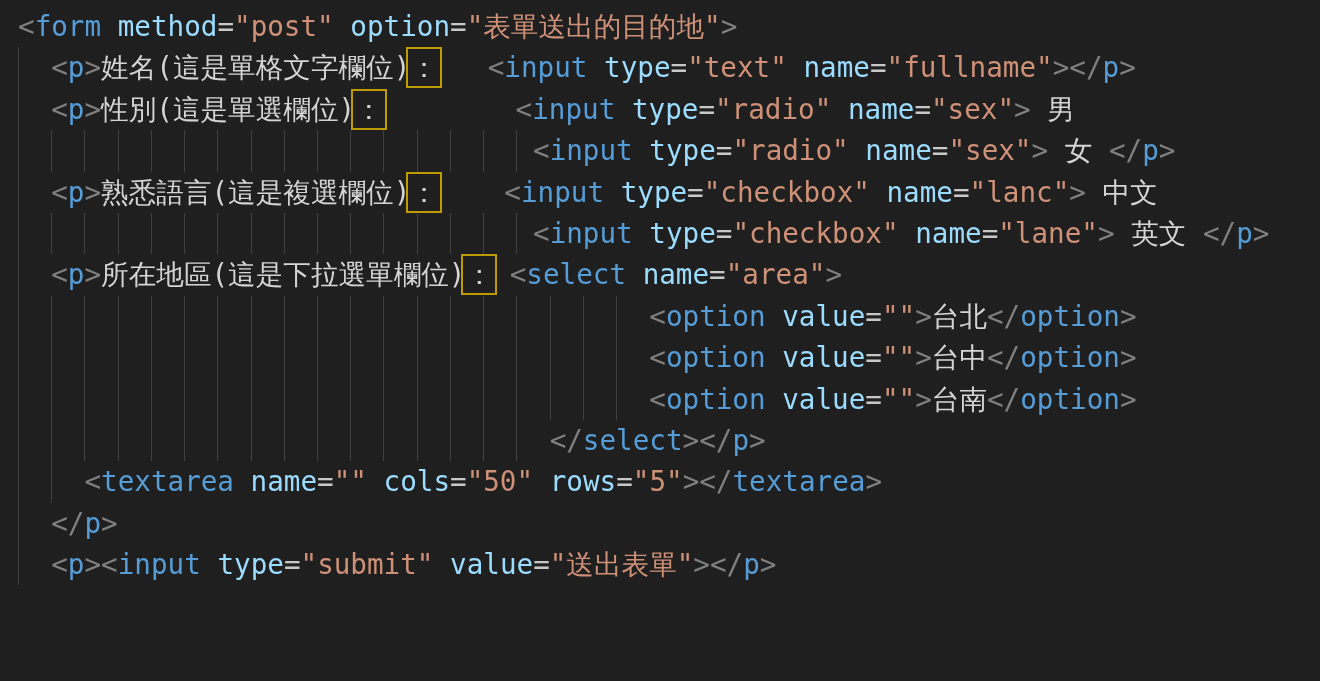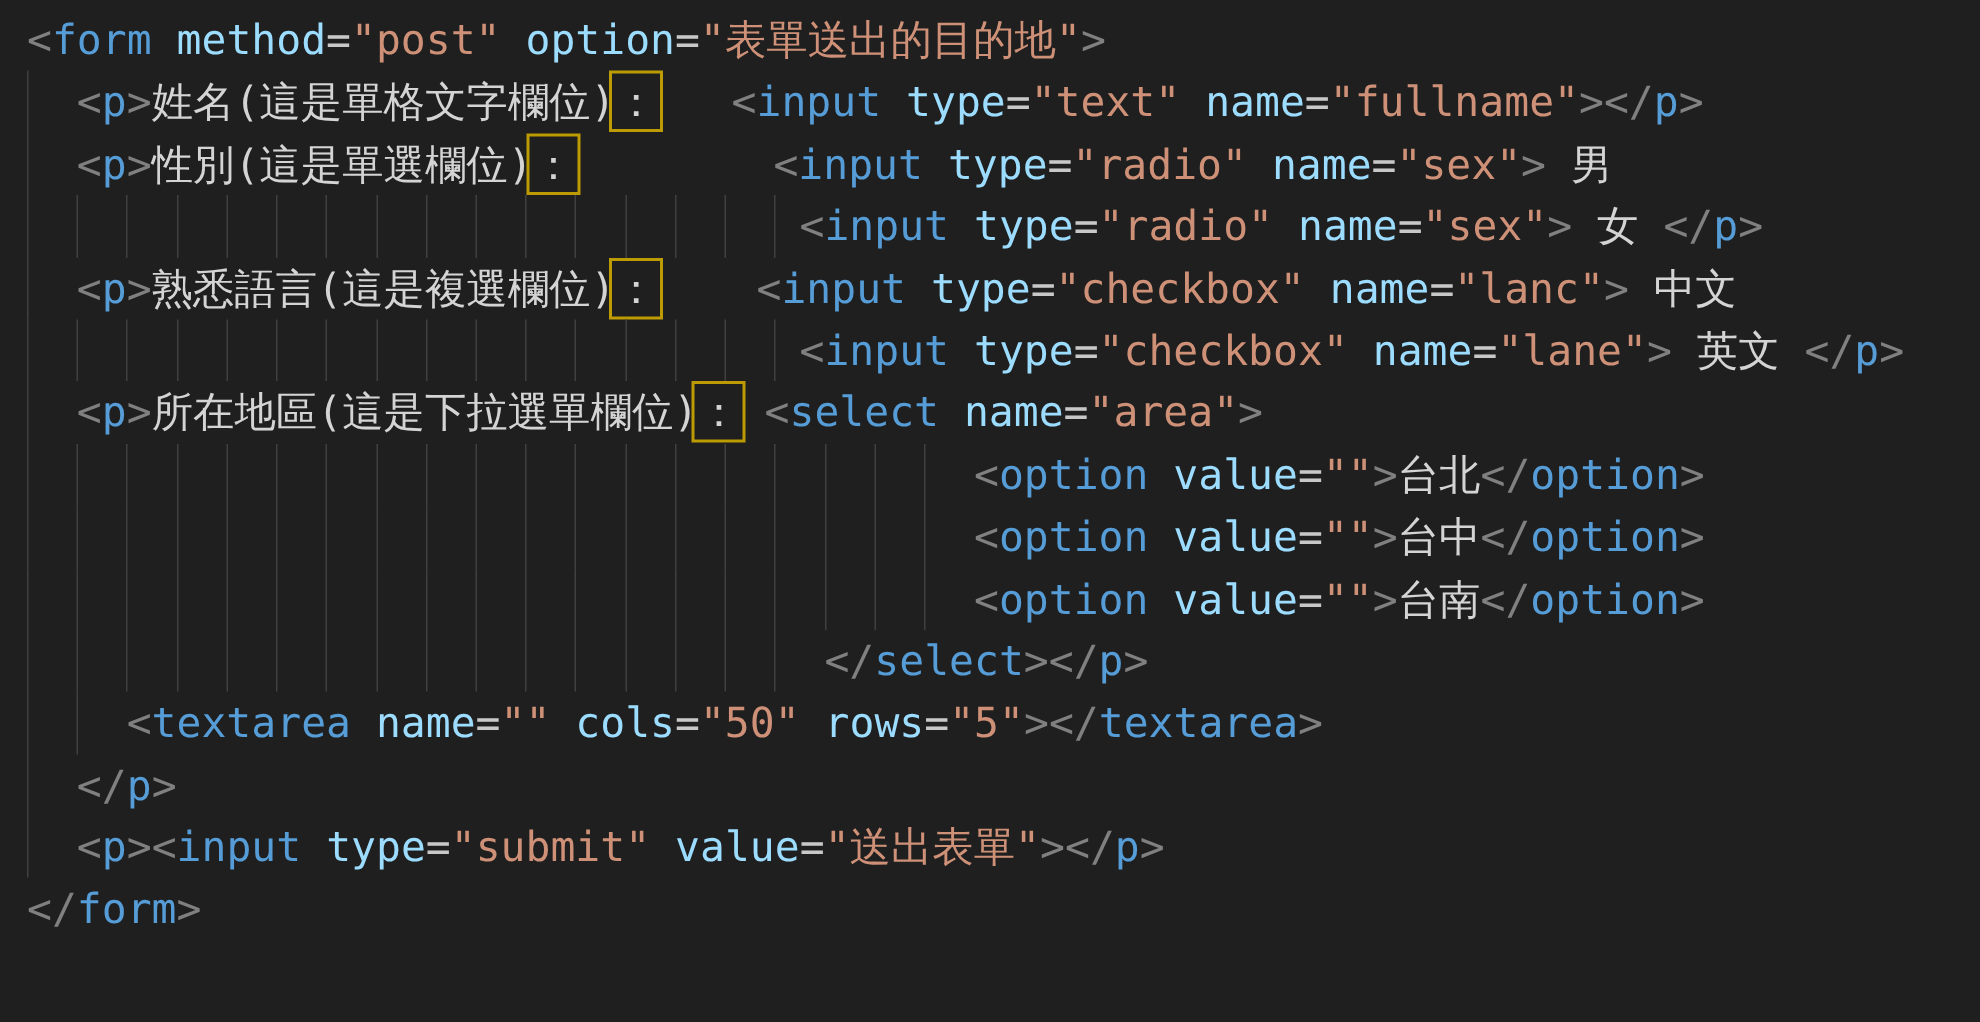--- a/index.html
+++ b/index.html
@@ -56,14 +56,13 @@
     <div class="line"><span class="guide" style="left: 0ch;"></span>  <span class="tk-p">&lt;</span><span class="tk-t">p</span><span class="tk-p">&gt;</span><span class="tk-x">熟悉語言(這是複選欄位)</span><span class="tk-b">：</span><span class="tk-x">    </span><span class="tk-p">&lt;</span><span class="tk-t">input</span><span class="tk-x"> </span><span class="tk-a">type</span><span class="tk-e">=</span><span class="tk-s">"checkbox"</span><span class="tk-x"> </span><span class="tk-a">name</span><span class="tk-e">=</span><span class="tk-s">"lanc"</span><span class="tk-p">&gt;</span><span class="tk-x"> 中文</span></div>
     <div class="line"><span class="guide" style="left: 0ch;"></span><span class="guide" style="left: 2ch;"></span><span class="guide" style="left: 4ch;"></span><span class="guide" style="left: 6ch;"></span><span class="guide" style="left: 8ch;"></span><span class="guide" style="left: 10ch;"></span><span class="guide" style="left: 12ch;"></span><span class="guide" style="left: 14ch;"></span><span class="guide" style="left: 16ch;"></span><span class="guide" style="left: 18ch;"></span><span class="guide" style="left: 20ch;"></span><span class="guide" style="left: 22ch;"></span><span class="guide" style="left: 24ch;"></span><span class="guide" style="left: 26ch;"></span><span class="guide" style="left: 28ch;"></span><span class="guide" style="left: 30ch;"></span>                               <span class="tk-p">&lt;</span><span class="tk-t">input</span><span class="tk-x"> </span><span class="tk-a">type</span><span class="tk-e">=</span><span class="tk-s">"checkbox"</span><span class="tk-x"> </span><span class="tk-a">name</span><span class="tk-e">=</span><span class="tk-s">"lane"</span><span class="tk-p">&gt;</span><span class="tk-x"> 英文 </span><span class="tk-p">&lt;/</span><span class="tk-t">p</span><span class="tk-p">&gt;</span></div>
     <div class="line"><span class="guide" style="left: 0ch;"></span>  <span class="tk-p">&lt;</span><span class="tk-t">p</span><span class="tk-p">&gt;</span><span class="tk-x">所在地區(這是下拉選單欄位)</span><span class="tk-b">：</span><span class="tk-x"> </span><span class="tk-p">&lt;</span><span class="tk-t">select</span><span class="tk-x"> </span><span class="tk-a">name</span><span class="tk-e">=</span><span class="tk-s">"area"</span><span class="tk-p">&gt;</span></div>
     <div class="line"><span class="guide" style="left: 0ch;"></span><span class="guide" style="left: 2ch;"></span><span class="guide" style="left: 4ch;"></span><span class="guide" style="left: 6ch;"></span><span class="guide" style="left: 8ch;"></span><span class="guide" style="left: 10ch;"></span><span class="guide" style="left: 12ch;"></span><span class="guide" style="left: 14ch;"></span><span class="guide" style="left: 16ch;"></span><span class="guide" style="left: 18ch;"></span><span class="guide" style="left: 20ch;"></span><span class="guide" style="left: 22ch;"></span><span class="guide" style="left: 24ch;"></span><span class="guide" style="left: 26ch;"></span><span class="guide" style="left: 28ch;"></span><span class="guide" style="left: 30ch;"></span><span class="guide" style="left: 32ch;"></span><span class="guide" style="left: 34ch;"></span><span class="guide" style="left: 36ch;"></span>                                      <span class="tk-p">&lt;</span><span class="tk-t">option</span><span class="tk-x"> </span><span class="tk-a">value</span><span class="tk-e">=</span><span class="tk-s">""</span><span class="tk-p">&gt;</span><span class="tk-x">台北</span><span class="tk-p">&lt;/</span><span class="tk-t">option</span><span class="tk-p">&gt;</span></div>
     <div class="line"><span class="guide" style="left: 0ch;"></span><span class="guide" style="left: 2ch;"></span><span class="guide" style="left: 4ch;"></span><span class="guide" style="left: 6ch;"></span><span class="guide" style="left: 8ch;"></span><span class="guide" style="left: 10ch;"></span><span class="guide" style="left: 12ch;"></span><span class="guide" style="left: 14ch;"></span><span class="guide" style="left: 16ch;"></span><span class="guide" style="left: 18ch;"></span><span class="guide" style="left: 20ch;"></span><span class="guide" style="left: 22ch;"></span><span class="guide" style="left: 24ch;"></span><span class="guide" style="left: 26ch;"></span><span class="guide" style="left: 28ch;"></span><span class="guide" style="left: 30ch;"></span><span class="guide" style="left: 32ch;"></span><span class="guide" style="left: 34ch;"></span><span class="guide" style="left: 36ch;"></span>                                      <span class="tk-p">&lt;</span><span class="tk-t">option</span><span class="tk-x"> </span><span class="tk-a">value</span><span class="tk-e">=</span><span class="tk-s">""</span><span class="tk-p">&gt;</span><span class="tk-x">台中</span><span class="tk-p">&lt;/</span><span class="tk-t">option</span><span class="tk-p">&gt;</span></div>
     <div class="line"><span class="guide" style="left: 0ch;"></span><span class="guide" style="left: 2ch;"></span><span class="guide" style="left: 4ch;"></span><span class="guide" style="left: 6ch;"></span><span class="guide" style="left: 8ch;"></span><span class="guide" style="left: 10ch;"></span><span class="guide" style="left: 12ch;"></span><span class="guide" style="left: 14ch;"></span><span class="guide" style="left: 16ch;"></span><span class="guide" style="left: 18ch;"></span><span class="guide" style="left: 20ch;"></span><span class="guide" style="left: 22ch;"></span><span class="guide" style="left: 24ch;"></span><span class="guide" style="left: 26ch;"></span><span class="guide" style="left: 28ch;"></span><span class="guide" style="left: 30ch;"></span><span class="guide" style="left: 32ch;"></span><span class="guide" style="left: 34ch;"></span><span class="guide" style="left: 36ch;"></span>                                      <span class="tk-p">&lt;</span><span class="tk-t">option</span><span class="tk-x"> </span><span class="tk-a">value</span><span class="tk-e">=</span><span class="tk-s">""</span><span class="tk-p">&gt;</span><span class="tk-x">台南</span><span class="tk-p">&lt;/</span><span class="tk-t">option</span><span class="tk-p">&gt;</span></div>
     <div class="line"><span class="guide" style="left: 0ch;"></span><span class="guide" style="left: 2ch;"></span><span class="guide" style="left: 4ch;"></span><span class="guide" style="left: 6ch;"></span><span class="guide" style="left: 8ch;"></span><span class="guide" style="left: 10ch;"></span><span class="guide" style="left: 12ch;"></span><span class="guide" style="left: 14ch;"></span><span class="guide" style="left: 16ch;"></span><span class="guide" style="left: 18ch;"></span><span class="guide" style="left: 20ch;"></span><span class="guide" style="left: 22ch;"></span><span class="guide" style="left: 24ch;"></span><span class="guide" style="left: 26ch;"></span><span class="guide" style="left: 28ch;"></span><span class="guide" style="left: 30ch;"></span>                                <span class="tk-p">&lt;/</span><span class="tk-t">select</span><span class="tk-p">&gt;</span><span class="tk-p">&lt;/</span><span class="tk-t">p</span><span class="tk-p">&gt;</span></div>
     <div class="line"><span class="guide" style="left: 0ch;"></span><span class="guide" style="left: 2ch;"></span>    <span class="tk-p">&lt;</span><span class="tk-t">textarea</span><span class="tk-x"> </span><span class="tk-a">name</span><span class="tk-e">=</span><span class="tk-s">""</span><span class="tk-x"> </span><span class="tk-a">cols</span><span class="tk-e">=</span><span class="tk-s">"50"</span><span class="tk-x"> </span><span class="tk-a">rows</span><span class="tk-e">=</span><span class="tk-s">"5"</span><span class="tk-p">&gt;</span><span class="tk-p">&lt;/</span><span class="tk-t">textarea</span><span class="tk-p">&gt;</span></div>
     <div class="line"><span class="guide" style="left: 0ch;"></span>  <span class="tk-p">&lt;/</span><span class="tk-t">p</span><span class="tk-p">&gt;</span></div>
     <div class="line"><span class="guide" style="left: 0ch;"></span>  <span class="tk-p">&lt;</span><span class="tk-t">p</span><span class="tk-p">&gt;</span><span class="tk-p">&lt;</span><span class="tk-t">input</span><span class="tk-x"> </span><span class="tk-a">type</span><span class="tk-e">=</span><span class="tk-s">"submit"</span><span class="tk-x"> </span><span class="tk-a">value</span><span class="tk-e">=</span><span class="tk-s">"送出表單"</span><span class="tk-p">&gt;</span><span class="tk-p">&lt;/</span><span class="tk-t">p</span><span class="tk-p">&gt;</span></div>
-    <div class="line"><span class="tk-p">&lt;/</span><span class="tk-t">form</span><span class="tk-p">&gt;</span></div>
   </div>
 
 </body></html>

